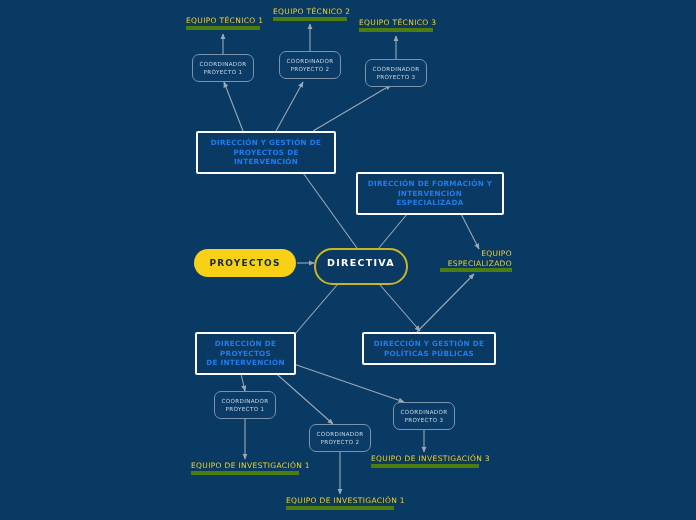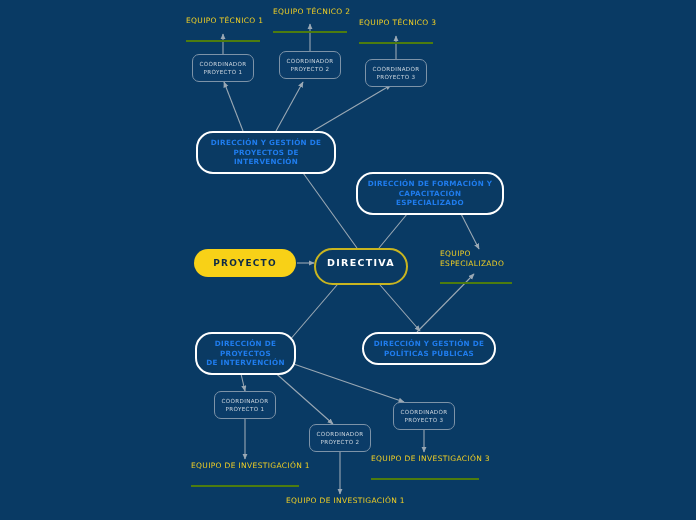--- a/index.html
+++ b/index.html
@@ -12,48 +12,48 @@
   #stage{position:relative;width:696px;height:520px;}
 
   
   #edges{position:absolute;left:0;top:0;width:696px;height:520px;pointer-events:none;}
 
   
   .node{position:absolute;box-sizing:border-box;}
 
   
   .equipo{
-    text-align:left;
+    text-align:right;
     color:#f2d024;
     font-size:7.5px;
     letter-spacing:.35px;
     line-height:9.5px;
-    padding-bottom:14px;
-    border-bottom:2px solid #4d7c0f;
+    padding-bottom:0;
+    border-bottom:4px solid #4d7c0f;
     white-space:nowrap;
   }
   .equipo.two-line{white-space:normal;}
 
   
   .coord{
     border:1px solid #7d93a8;
     border-radius:7px;
     background:#0b3c68;
     color:#ccd6df;
     font-size:5.6px;
     letter-spacing:.35px;
     line-height:8px;
     text-align:center;
     padding:5px 4px;
   }
 
   
   .direccion{
     border:2px solid #ffffff;
-    border-radius:17px;
+    border-radius:2px;
     background:#0a3a63;
     color:#1f7ced;
     font-weight:bold;
     font-size:7.2px;
     letter-spacing:.3px;
     line-height:9.5px;
     text-align:center;
     padding:5px 6px;
   }
 
@@ -148,40 +148,40 @@
     <div>PROYECTO 3</div>
   </div>
 
   <div class="node direccion" style="left:196px;top:131px;width:140px;">
     <div>DIRECCIÓN Y GESTIÓN DE</div>
     <div>PROYECTOS DE INTERVENCIÓN</div>
   </div>
 
   <div class="node direccion" style="left:356px;top:172px;width:148px;">
     <div>DIRECCIÓN DE FORMACIÓN Y</div>
-    <div>CAPACITACIÓN ESPECIALIZADO</div>
+    <div>INTERVENCIÓN ESPECIALIZADA</div>
   </div>
 
   <div class="node direccion" style="left:195px;top:332px;width:101px;">
     <div>DIRECCIÓN DE PROYECTOS</div>
     <div>DE INTERVENCIÓN</div>
   </div>
 
   <div class="node direccion" style="left:362px;top:332px;width:134px;">
     <div>DIRECCIÓN Y GESTIÓN DE</div>
     <div>POLÍTICAS PÚBLICAS</div>
   </div>
 
   <div class="node equipo two-line" style="left:440px;top:249px;width:72px;">
     <div>EQUIPO</div>
     <div>ESPECIALIZADO</div>
   </div>
 
   <div class="node asamblea" style="left:194px;top:249px;width:102px;">
-    <span>PROYECTO</span>
+    <span>PROYECTOS</span>
   </div>
 
   <div class="node directiva" style="left:314px;top:248px;width:94px;">
     <span>DIRECTIVA</span>
   </div>
 
   <div class="node coord" style="left:214px;top:391px;width:62px;">
     <div>COORDINADOR</div>
     <div>PROYECTO 1</div>
   </div>

